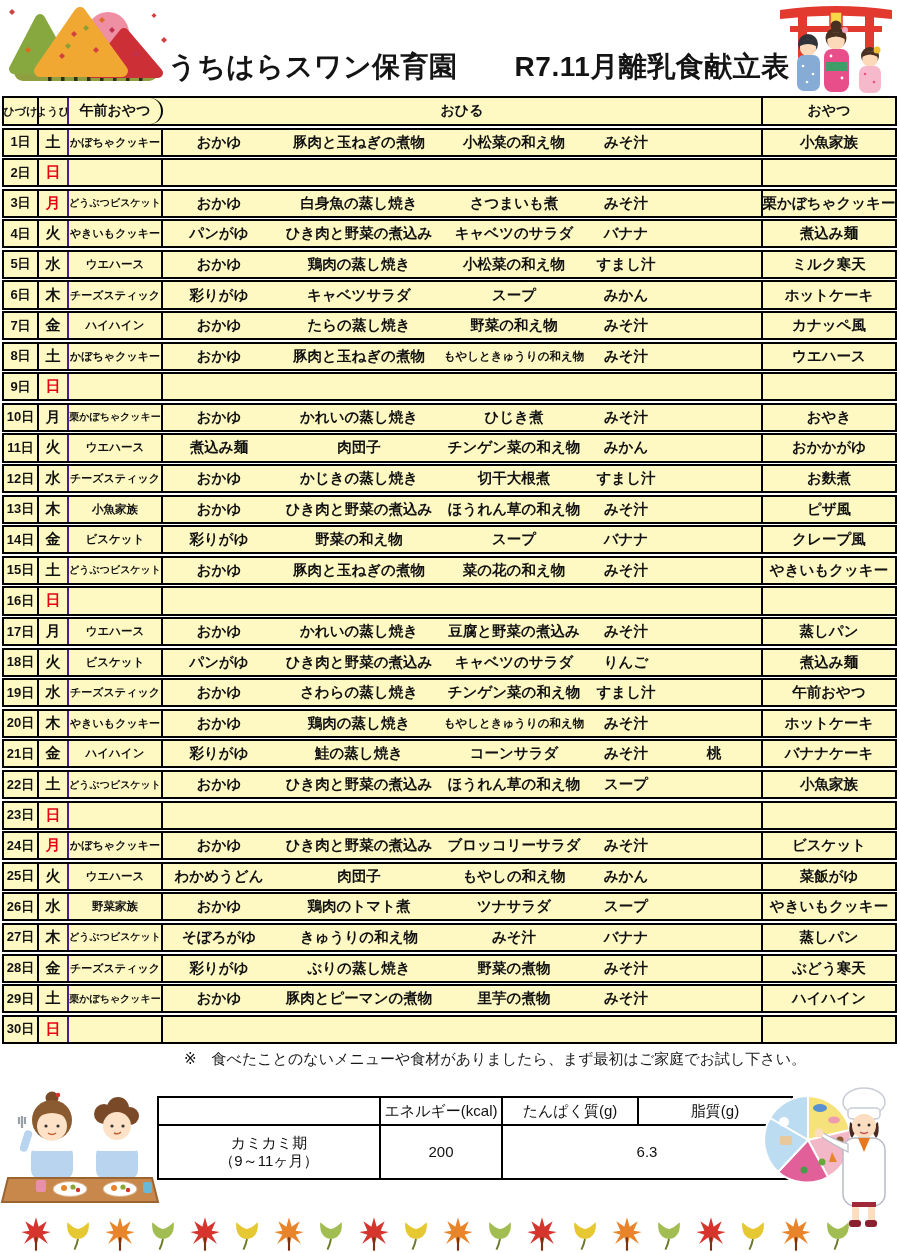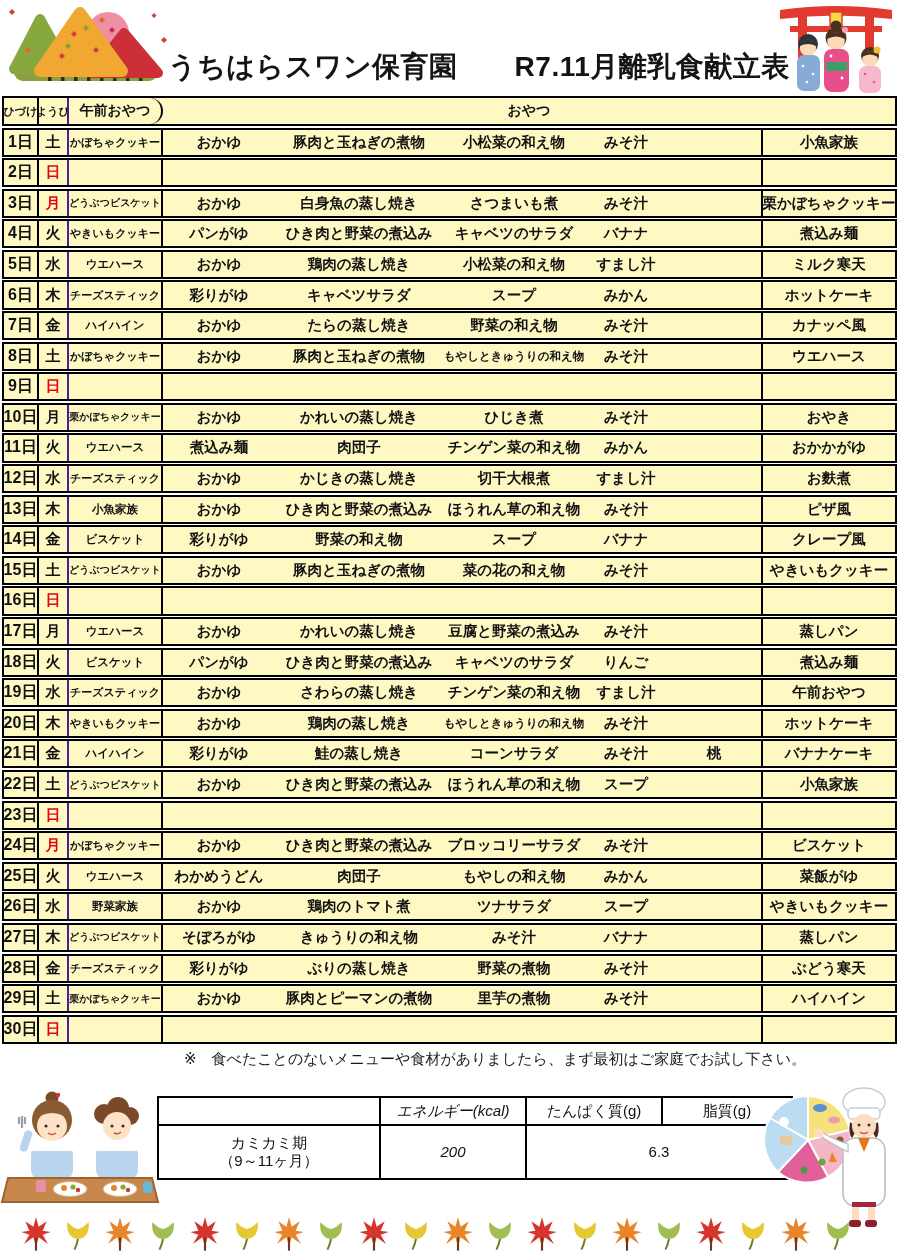--- a/index.html
+++ b/index.html
@@ -21,21 +21,21 @@
   .menu-table { position:absolute; top:96px; left:2px; width:895px; }
   .t-row {
     display:flex; width:895px; height:29.1px; margin-bottom:1.5px;
     border:2px solid #000; background:#fef9c3;
   }
   .t-row.head { height:30px; }
   .cell {
     display:flex; align-items:center; justify-content:center;
     overflow:hidden; white-space:nowrap; font-weight:bold;
   }
-  .c-date    { width:35px;  border-right:2px solid #000; font-size:16px; }
+  .c-date    { width:35px;  border-right:2px solid #000; font-size:13px; }
   .c-day     { width:30px;  border-right:2px solid #4c1d95; font-size:15px; }
   .c-morning { width:94px;  border-right:2px solid #000; font-size:11.5px; }
   .c-lunch   { width:600px; border-right:2px solid #000; padding:0; }
   .c-snack   { flex:1; font-size:14.5px; }
   .c-lunch span {
     display:block; line-height:25px; text-align:center;
     overflow:hidden; white-space:nowrap; font-size:14.5px; font-weight:bold;
   }
   .ls1{width:112px;} .ls2{width:168px;} .ls3{width:142px;} .ls4{width:82px;} .ls5{width:94px;}
   .head .c-date,.head .c-day{font-size:11px;}
@@ -51,21 +51,21 @@
   
   .nutri { position:absolute; top:1096px; left:157px; width:636px; border:2px solid #000; background:#fff; }
   .nutri .nrow { display:flex; }
   .nutri .ncell {
     display:flex; align-items:center; justify-content:center; text-align:center;
     border-right:2px solid #000; font-size:15px; line-height:18px;
   }
   .nutri .ncell:last-child { border-right:none; }
   .nutri .nh { height:28px; border-bottom:2px solid #000; }
   .nutri .nd { height:52px; }
-  .nc1{width:222px;} .nc2{width:146px;font-style:italic;} .nc3{width:136px;} .nc4{flex:1;}
+  .nc1{width:222px;} .nc2{width:122px;} .nc3{width:136px;} .nc4{flex:1;}
 
   
   .eat-wrap   { position:absolute; top:1088px; left:0;   width:160px; height:128px; }
   .chef-wrap  { position:absolute; top:1078px; right:0;  width:140px; height:172px; }
   .leaf-row   {
     position:absolute; top:1208px; left:18px; width:836px; height:44px;
     display:flex; align-items:flex-end; justify-content:space-between;
   }
   .leaf-row svg { display:block; }
 </style>
@@ -154,20 +154,21 @@
     <circle cx="91" cy="74" r="1.3" fill="#e8538a"></circle>
       <circle cx="100" cy="82" r="1.3" fill="#e8538a"></circle>
   </svg>
 </div>
 
 <div class="menu-table">
   <div class="t-row head">
     <div class="cell c-date">ひづけ</div>
     <div class="cell c-day">ようび</div>
     <div class="cell c-morning">午前おやつ</div>
+    <div class="cell c-lunch">おひる</div>
     <div class="cell c-snack">おやつ</div>
   </div>
   <div>
   <div class="t-row">
     <div class="cell c-date fit">1日</div>
     <div class="cell c-day">土</div>
     <div class="cell c-morning fit" style="font-size: 11px;">かぼちゃクッキー</div>
     <div class="cell c-lunch">
       <span class="ls1 fit">おかゆ</span>
       <span class="ls2 fit">豚肉と玉ねぎの煮物</span>

